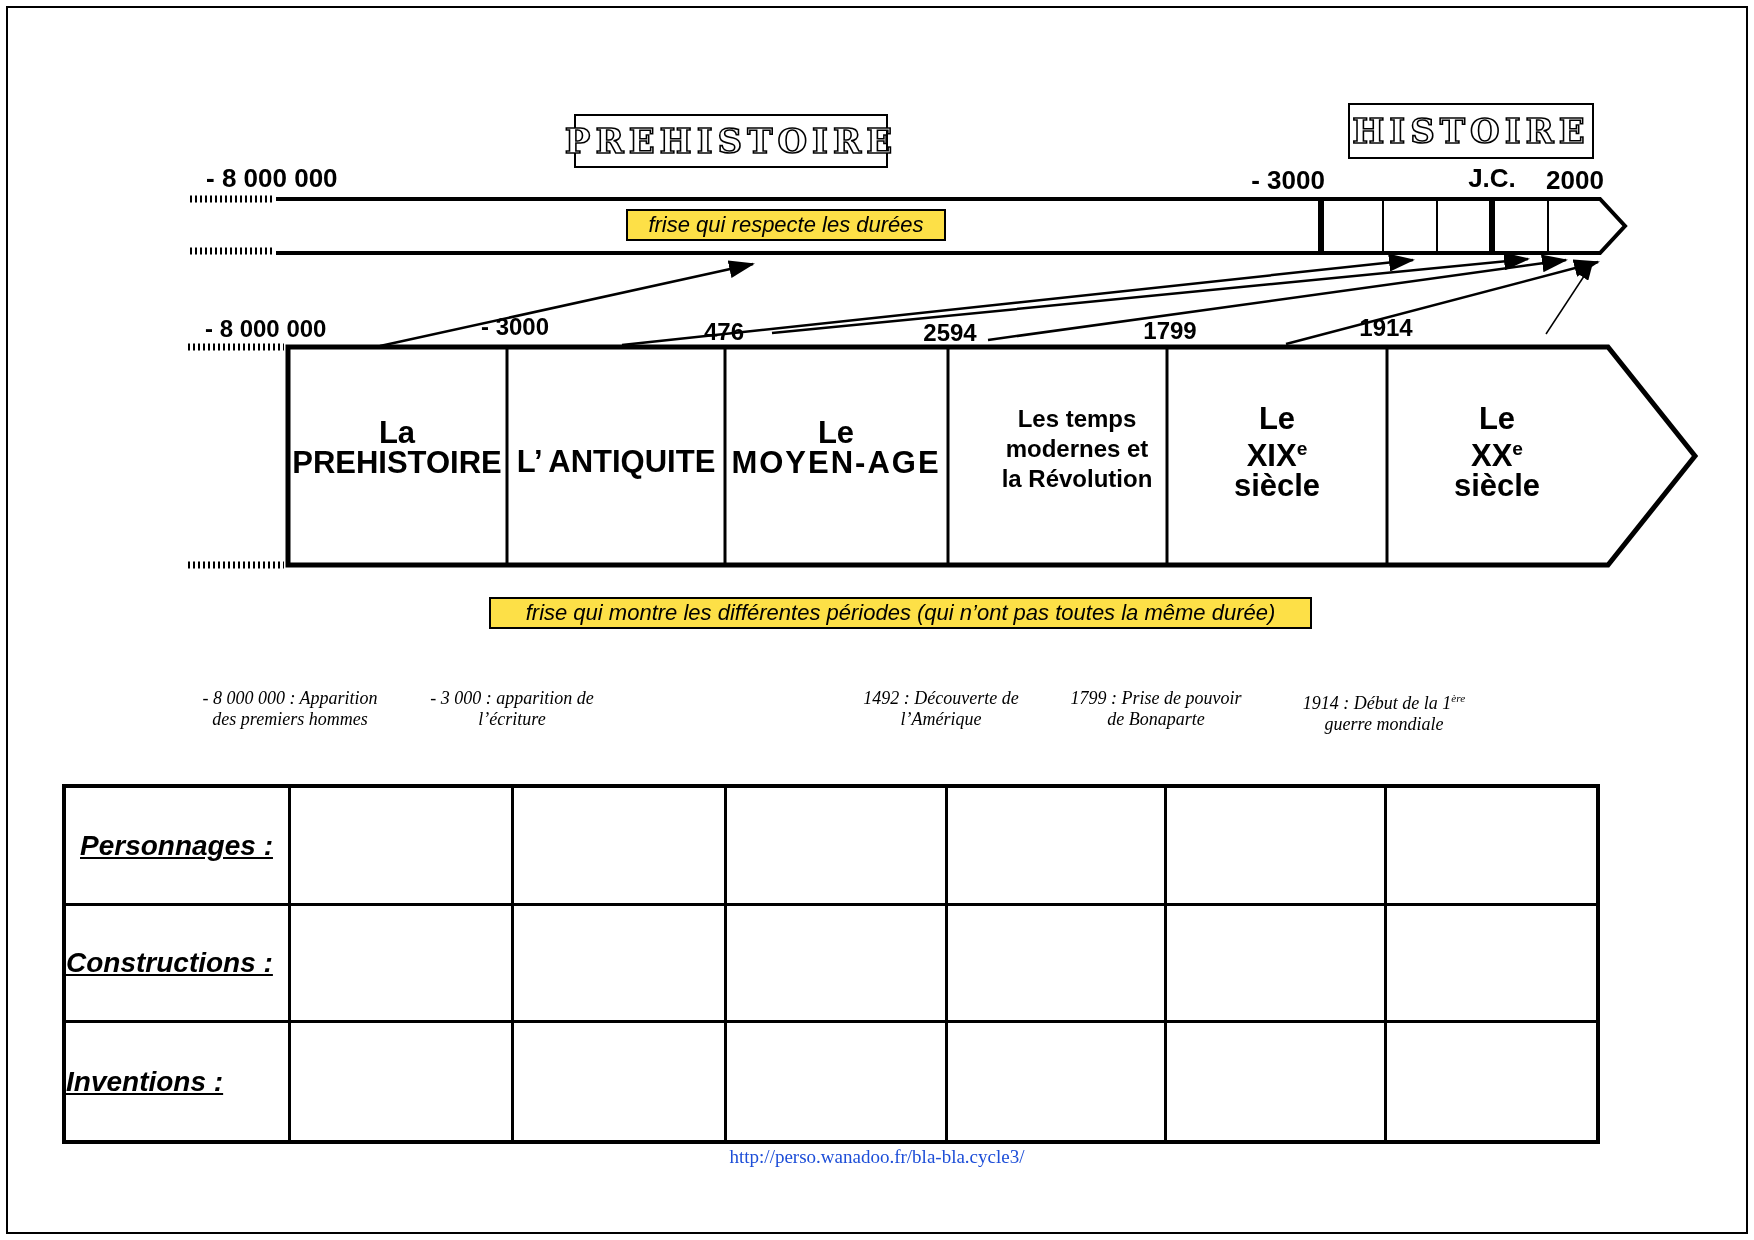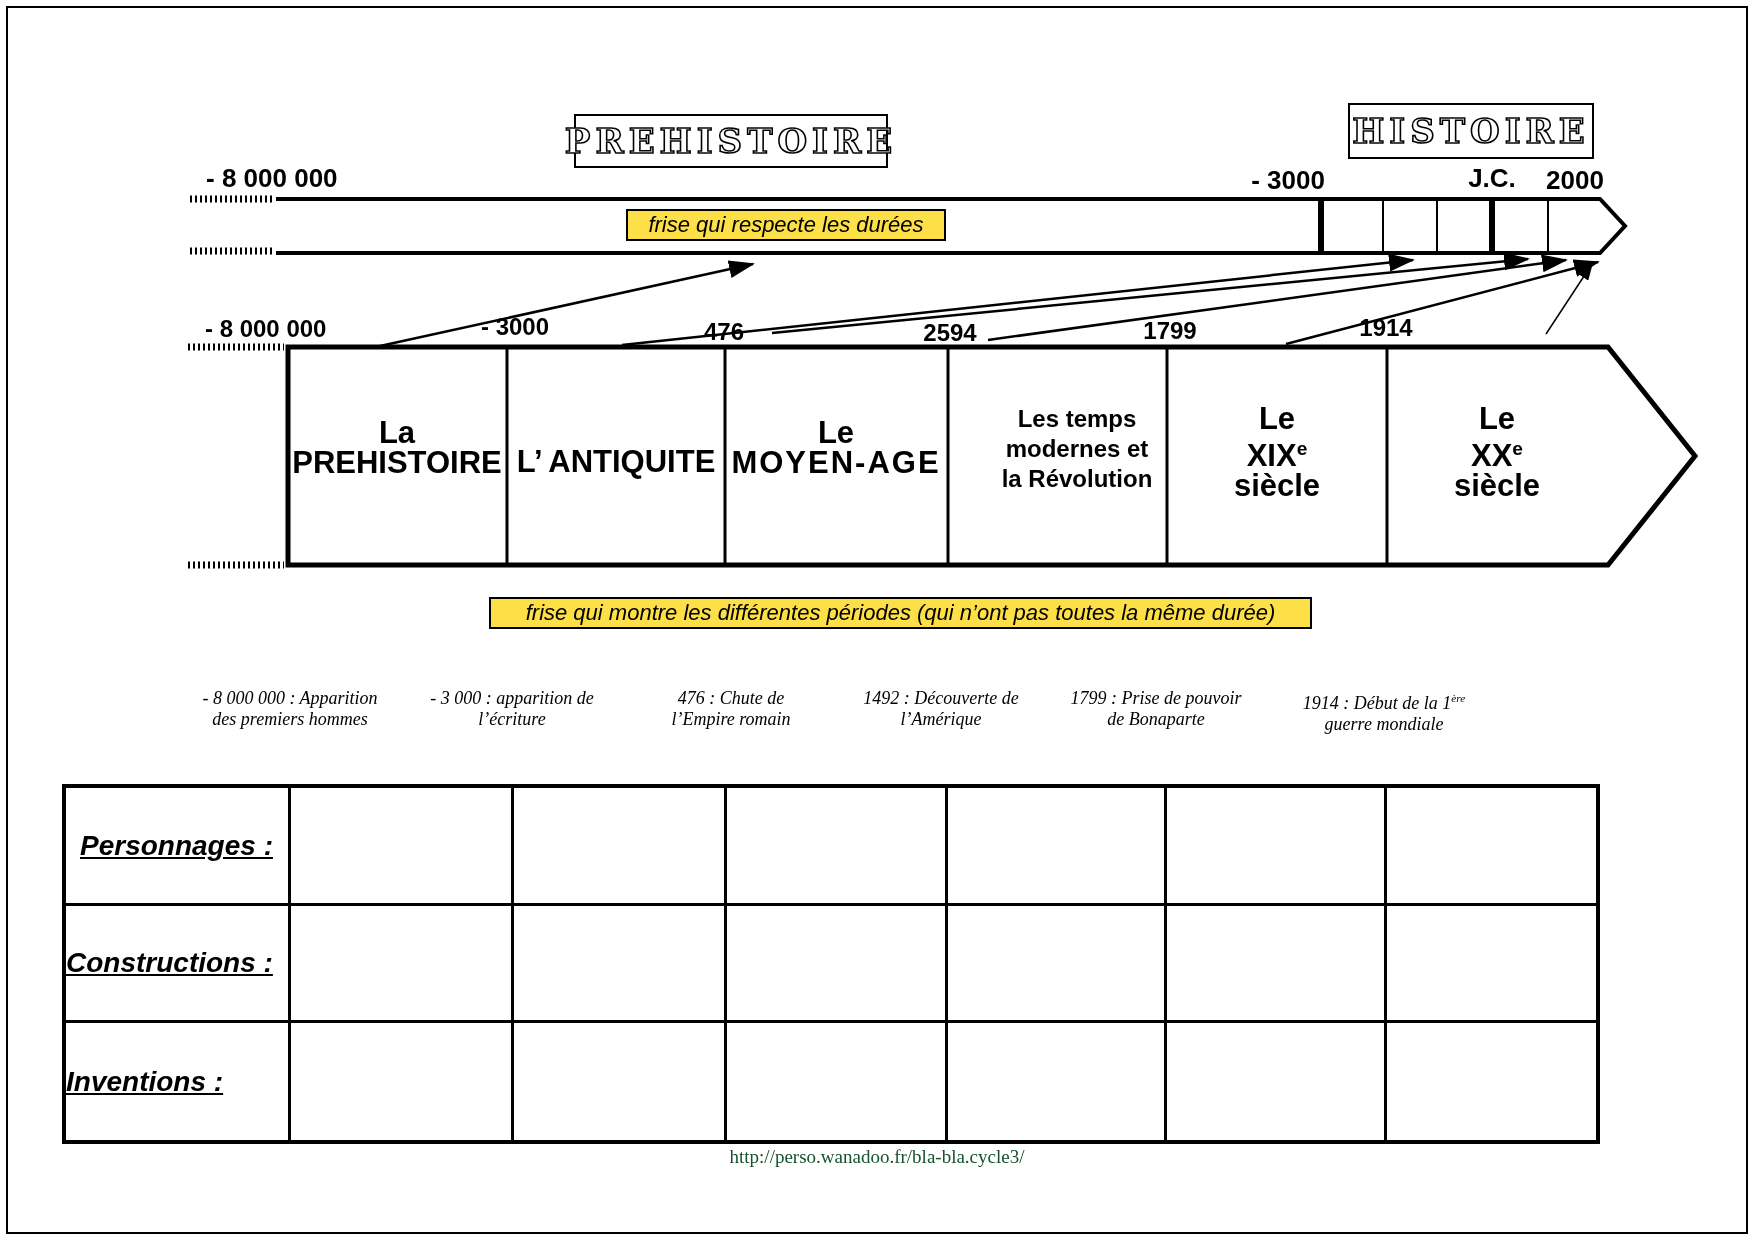--- a/index.html
+++ b/index.html
@@ -23,21 +23,21 @@
   .tbl{position:absolute;left:62px;top:784px;width:1538px;height:360px;border:4px solid #000;
        box-sizing:border-box;display:grid;
        grid-template-columns:225px 223px 213px 221px 219px 220px auto;
        grid-template-rows:118px 117px auto;}
   .cell{border-right:3px solid #000;border-bottom:3px solid #000;}
   .cell.last-col{border-right:none;}
   .cell.last-row{border-bottom:none;}
   .rowhead{display:flex;align-items:center;font-weight:bold;font-style:italic;
            text-decoration:underline;font-size:28px;white-space:nowrap;}
   .footer-url{position:absolute;left:577px;top:1146px;width:600px;text-align:center;
-              font-family:"Liberation Serif",serif;font-size:19px;color:#14532d;}
+              font-family:"Liberation Serif",serif;font-size:19px;color:#1d4ed8;}
 </style>
 </head>
 <body>
 
 <div class="page">
   <div class="page-border"></div>
 
   <svg width="1754" height="1240" viewBox="0 0 1754 1240">
     <defs>
       <marker id="ahBig" markerUnits="userSpaceOnUse" markerWidth="26" markerHeight="18" refX="24" refY="9" orient="auto">
@@ -131,24 +131,20 @@
   <div class="caption" style="left:489px;top:597px;width:823px;height:32px;box-sizing:border-box;">frise qui montre les différentes périodes (qui n’ont pas toutes la même durée)</div>
 
   <div class="annot" style="left:160px;top:688px;">
     <div>- 8 000 000 : Apparition</div>
     <div>des premiers hommes</div>
   </div>
   <div class="annot" style="left:382px;top:688px;">
     <div>- 3 000  : apparition de</div>
     <div>l’écriture</div>
   </div>
-  <div class="annot" style="left:601px;top:688px;">
-    <div>476 : Chute de</div>
-    <div>l’Empire romain</div>
-  </div>
   <div class="annot" style="left:811px;top:688px;">
     <div>1492 : Découverte de</div>
     <div>l’Amérique</div>
   </div>
   <div class="annot" style="left:1026px;top:688px;">
     <div>1799 : Prise de pouvoir</div>
     <div>de Bonaparte</div>
   </div>
   <div class="annot" style="left:1254px;top:688px;">
     <div><span>1914 : Début de la 1</span><sup style="font-weight:normal;">ère</sup></div>

